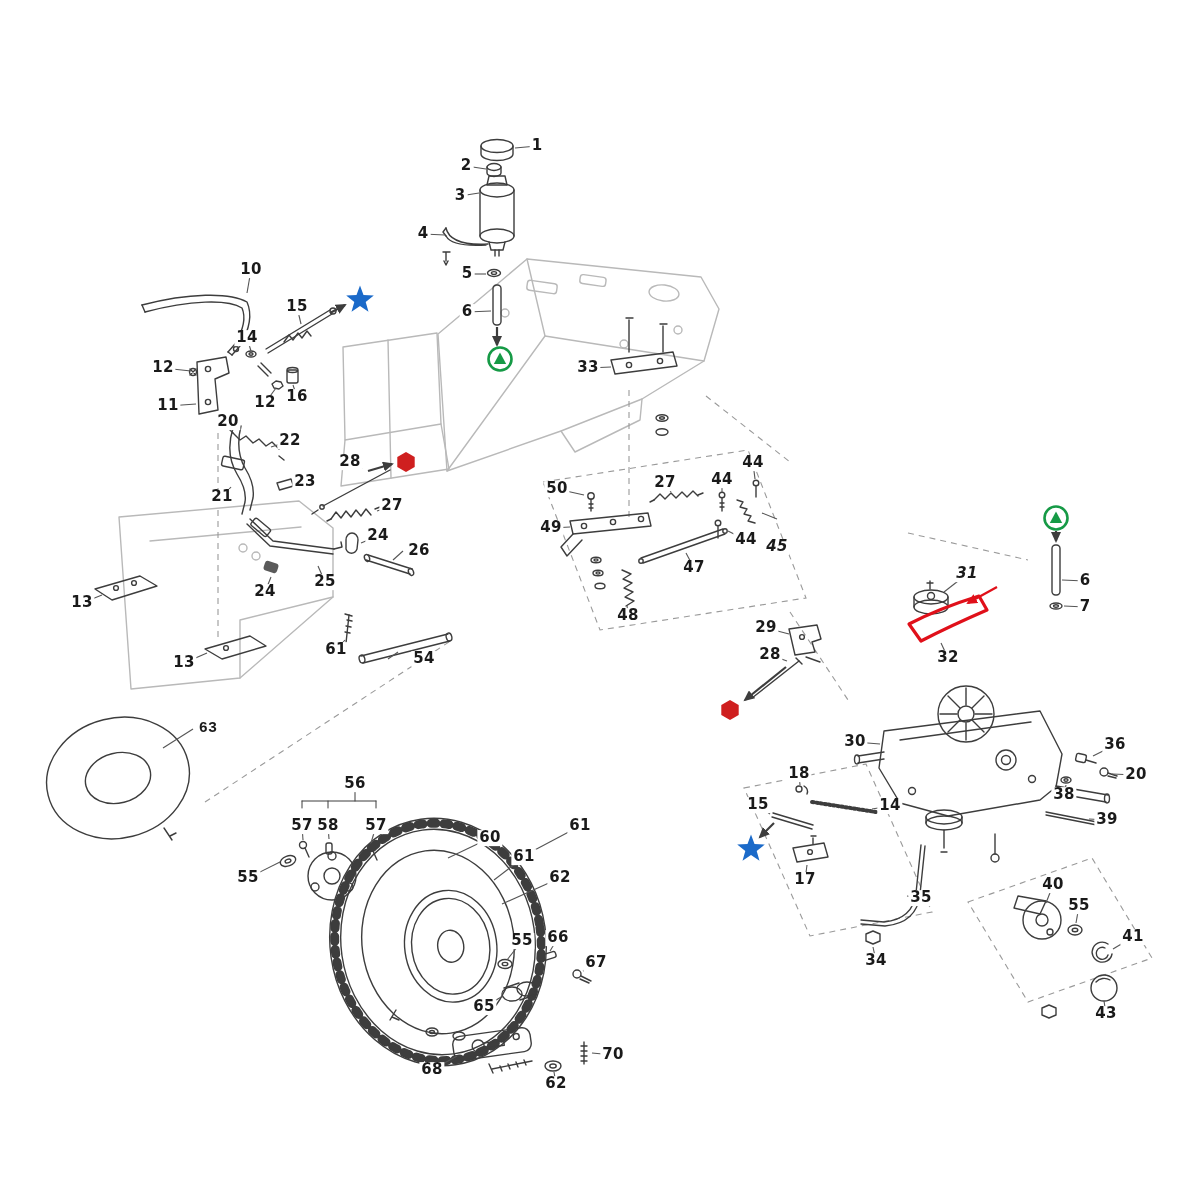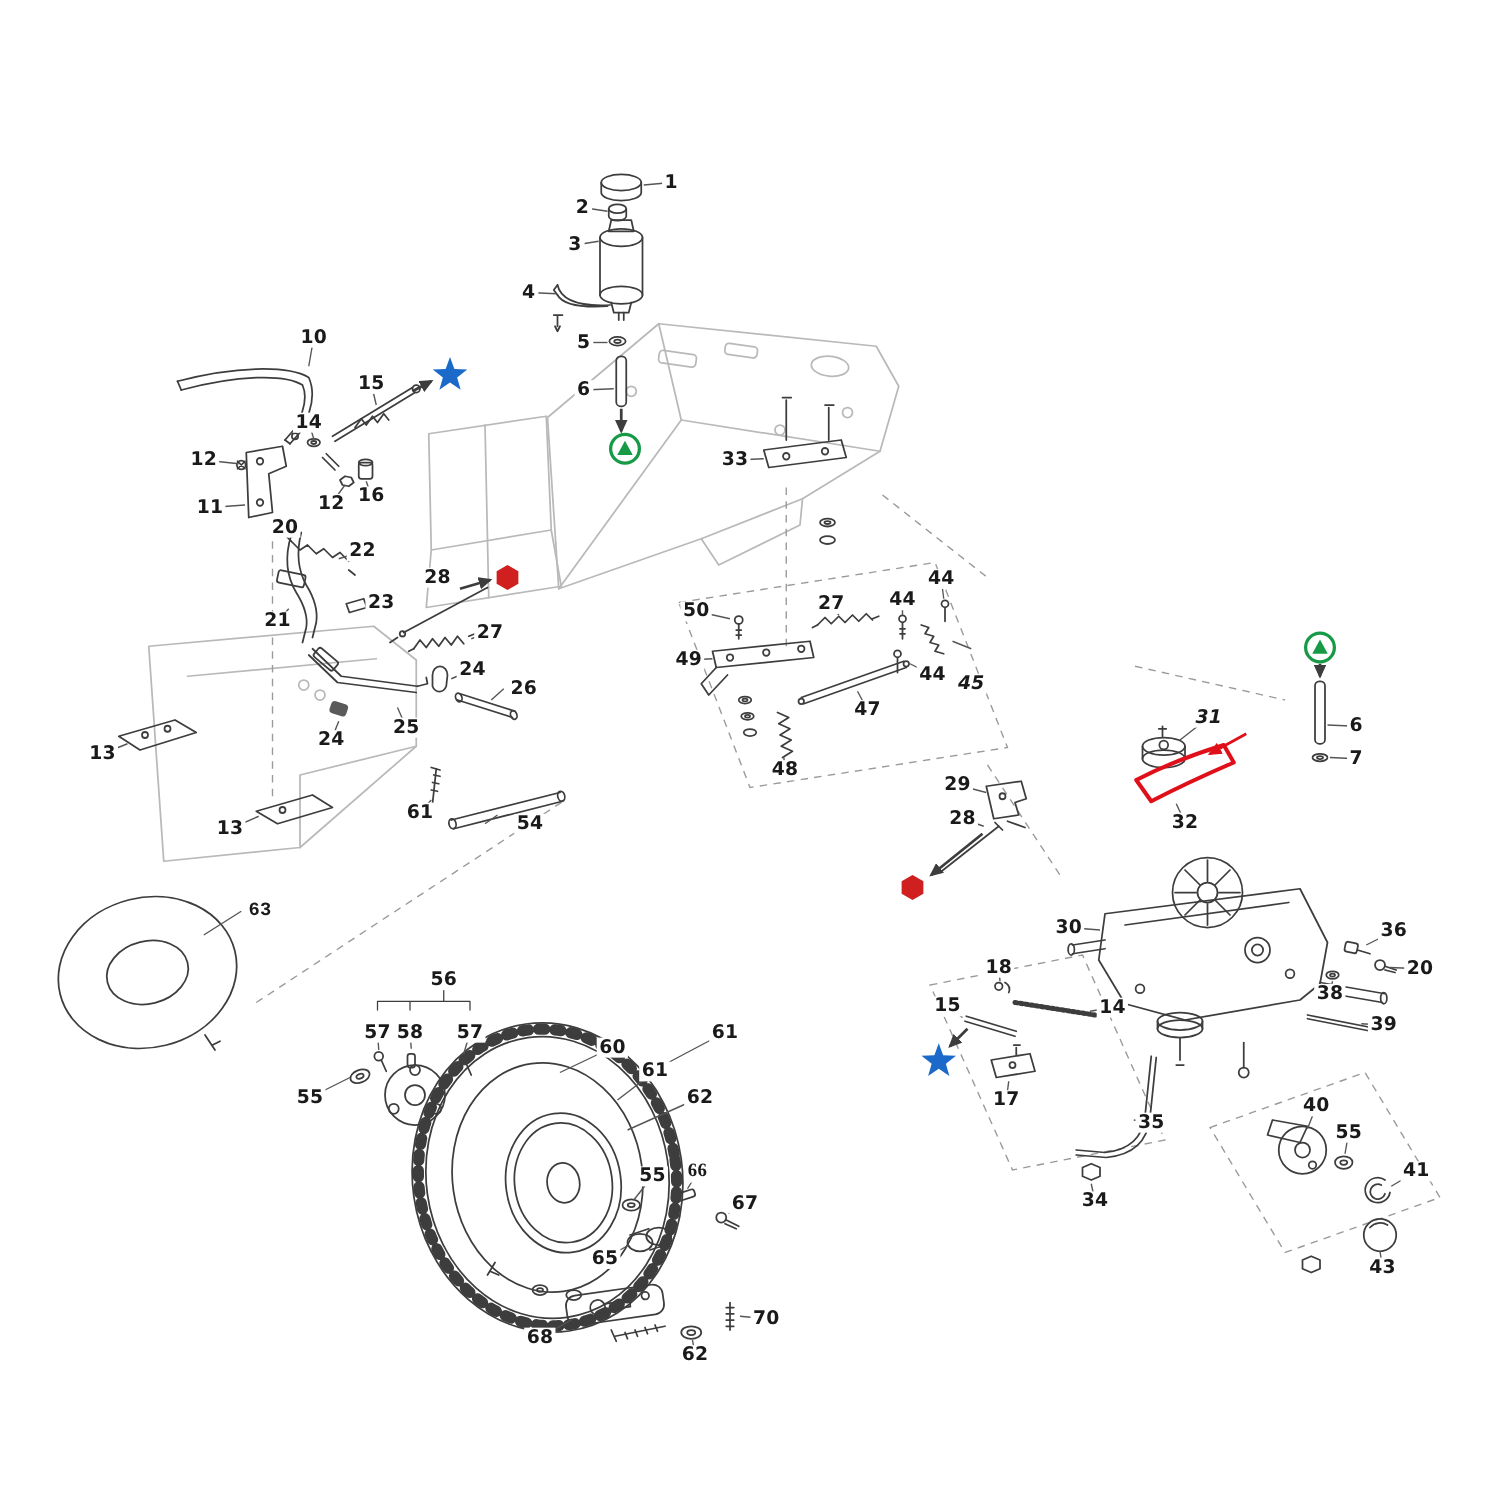--- a/index.html
+++ b/index.html
@@ -473,21 +473,21 @@
       <div class="part-label" style="left: 355px; top: 784px;">56</div>
       <div class="part-label" style="left: 302px; top: 826px;">57</div>
       <div class="part-label" style="left: 328px; top: 826px;">58</div>
       <div class="part-label" style="left: 376px; top: 826px;">57</div>
       <div class="part-label" style="left: 248px; top: 878px;">55</div>
       <div class="part-label" style="left: 490px; top: 838px;">60</div>
       <div class="part-label" style="left: 580px; top: 826px;">61</div>
       <div class="part-label" style="left: 524px; top: 857px;">61</div>
       <div class="part-label" style="left: 560px; top: 878px;">62</div>
       <div class="part-label" style="left: 522px; top: 941px;">55</div>
-      <div class="part-label" style="left: 558px; top: 938px; font-family: Liberation Serif, serif;">66</div>
+      <div class="part-label" style="left: 558px; top: 938px;">66</div>
       <div class="part-label" style="left: 596px; top: 963px;">67</div>
       <div class="part-label" style="left: 484px; top: 1007px;">65</div>
       <div class="part-label" style="left: 432px; top: 1070px;">68</div>
       <div class="part-label" style="left: 556px; top: 1084px;">62</div>
       <div class="part-label" style="left: 613px; top: 1055px;">70</div>
       <div class="part-label" style="left: 1053px; top: 885px;">40</div>
       <div class="part-label" style="left: 1079px; top: 906px;">55</div>
       <div class="part-label" style="left: 1133px; top: 937px;">41</div>
       <div class="part-label" style="left: 1106px; top: 1014px;">43</div>
     </div>

